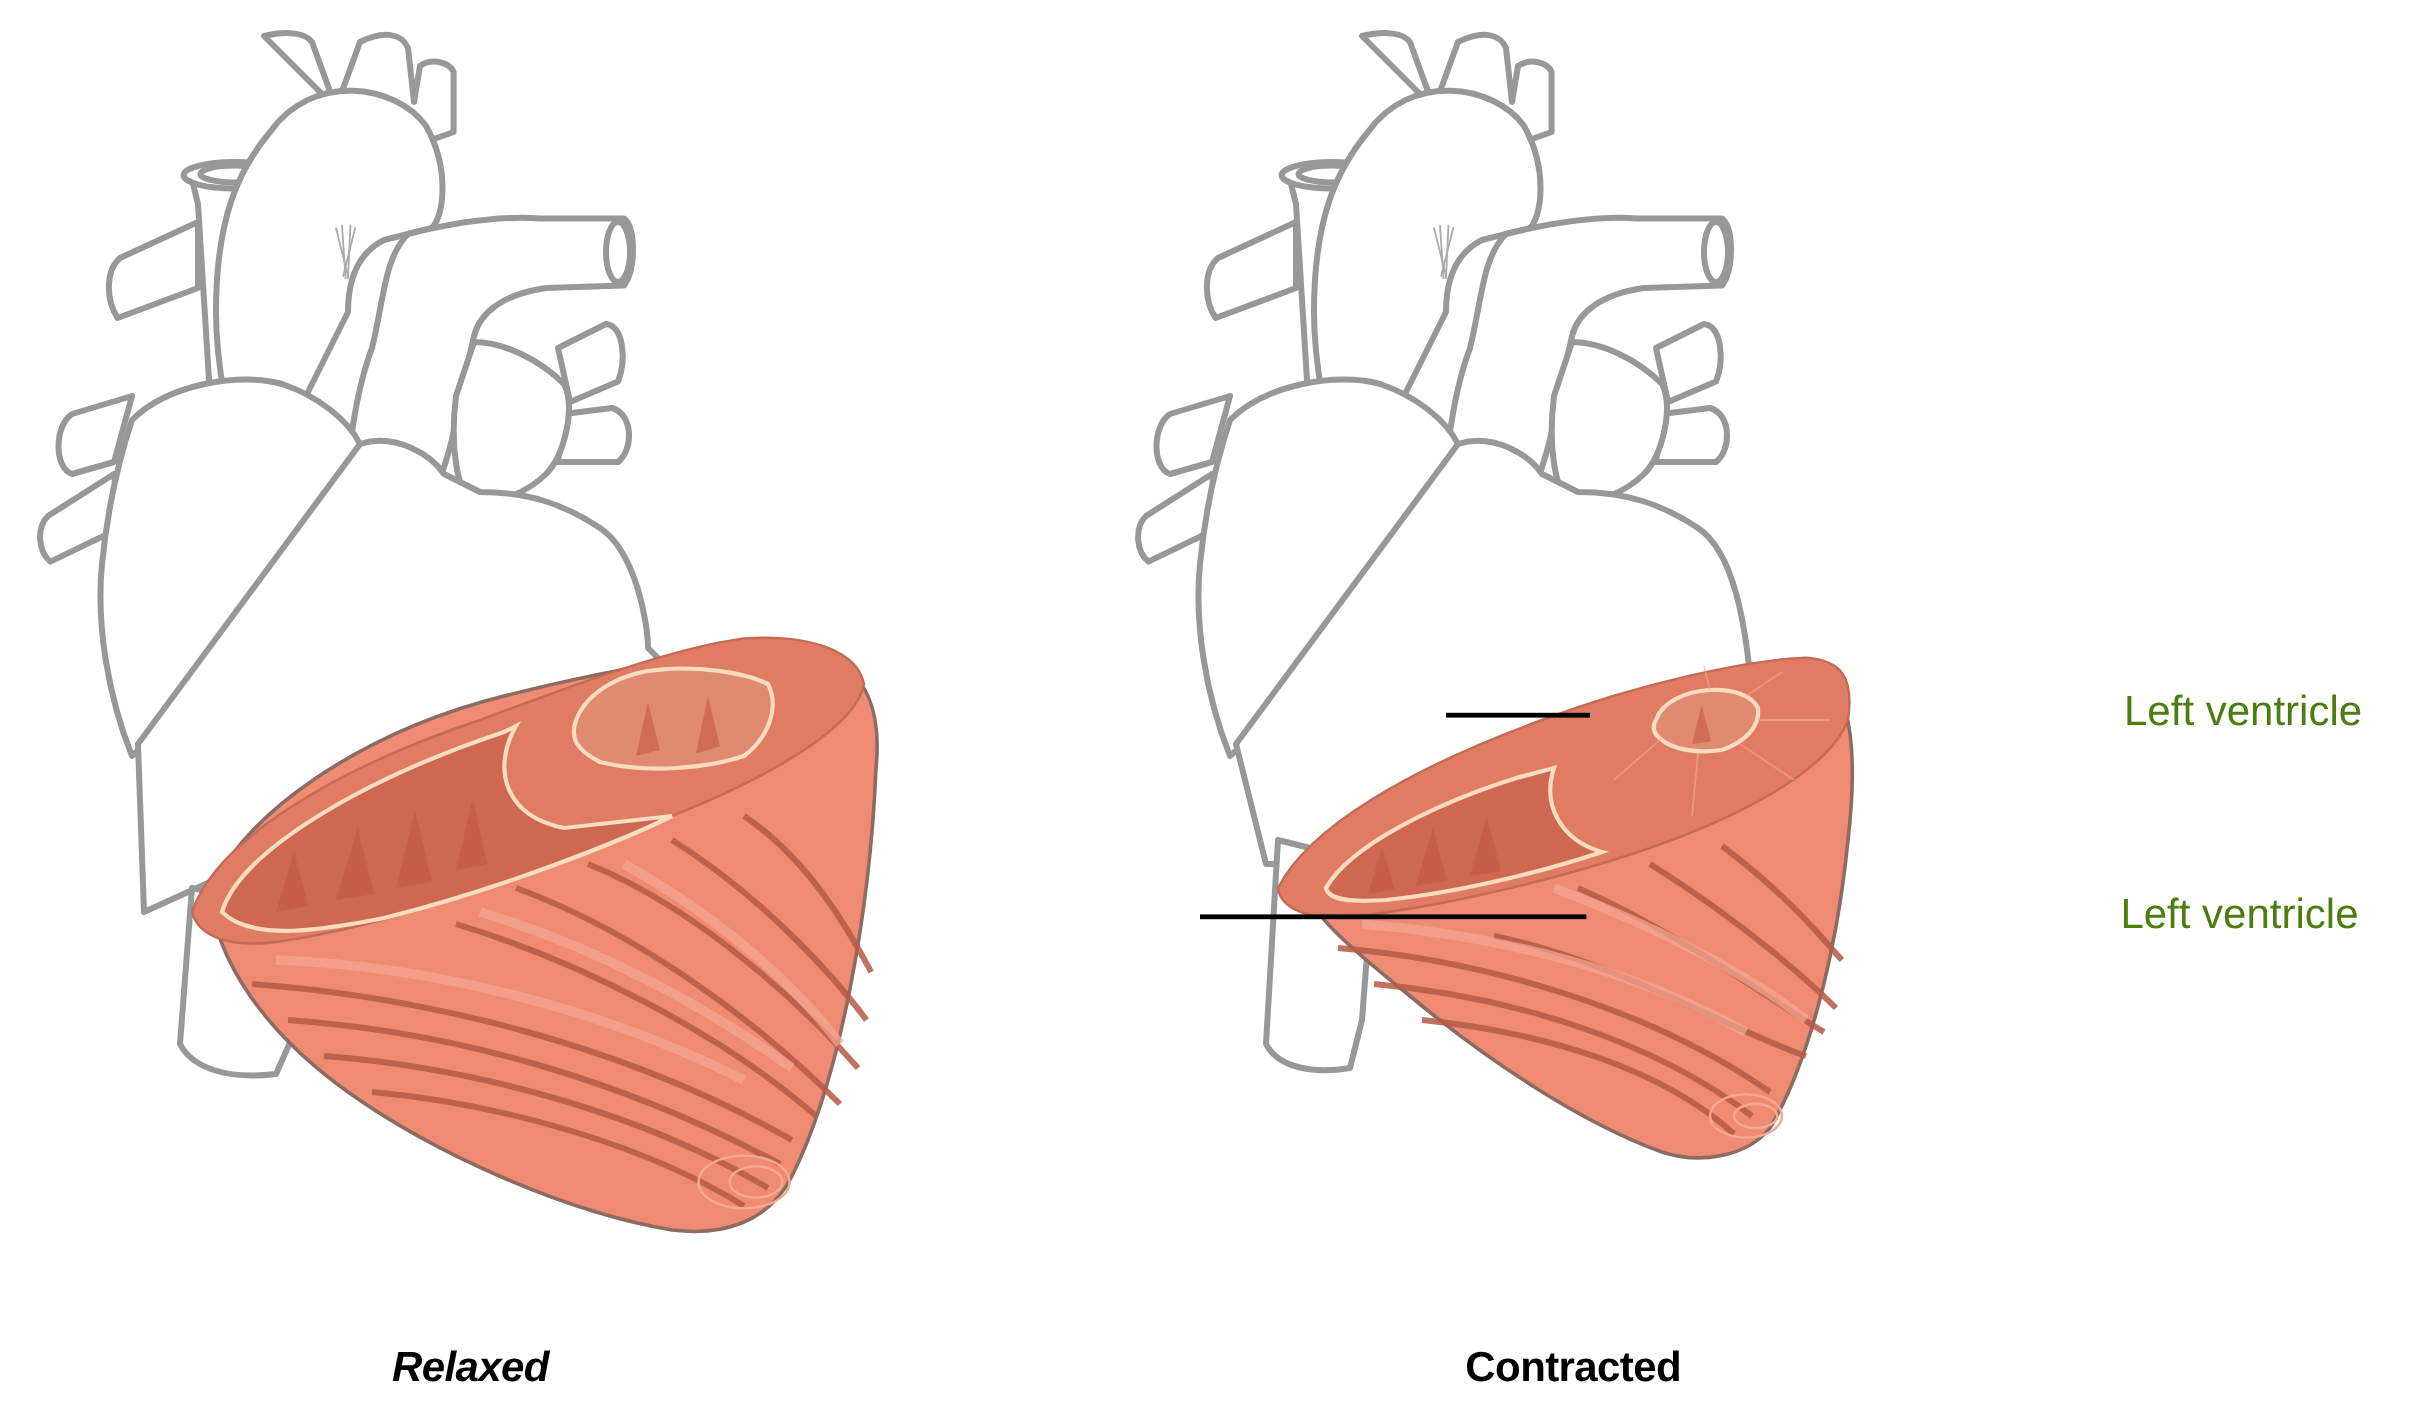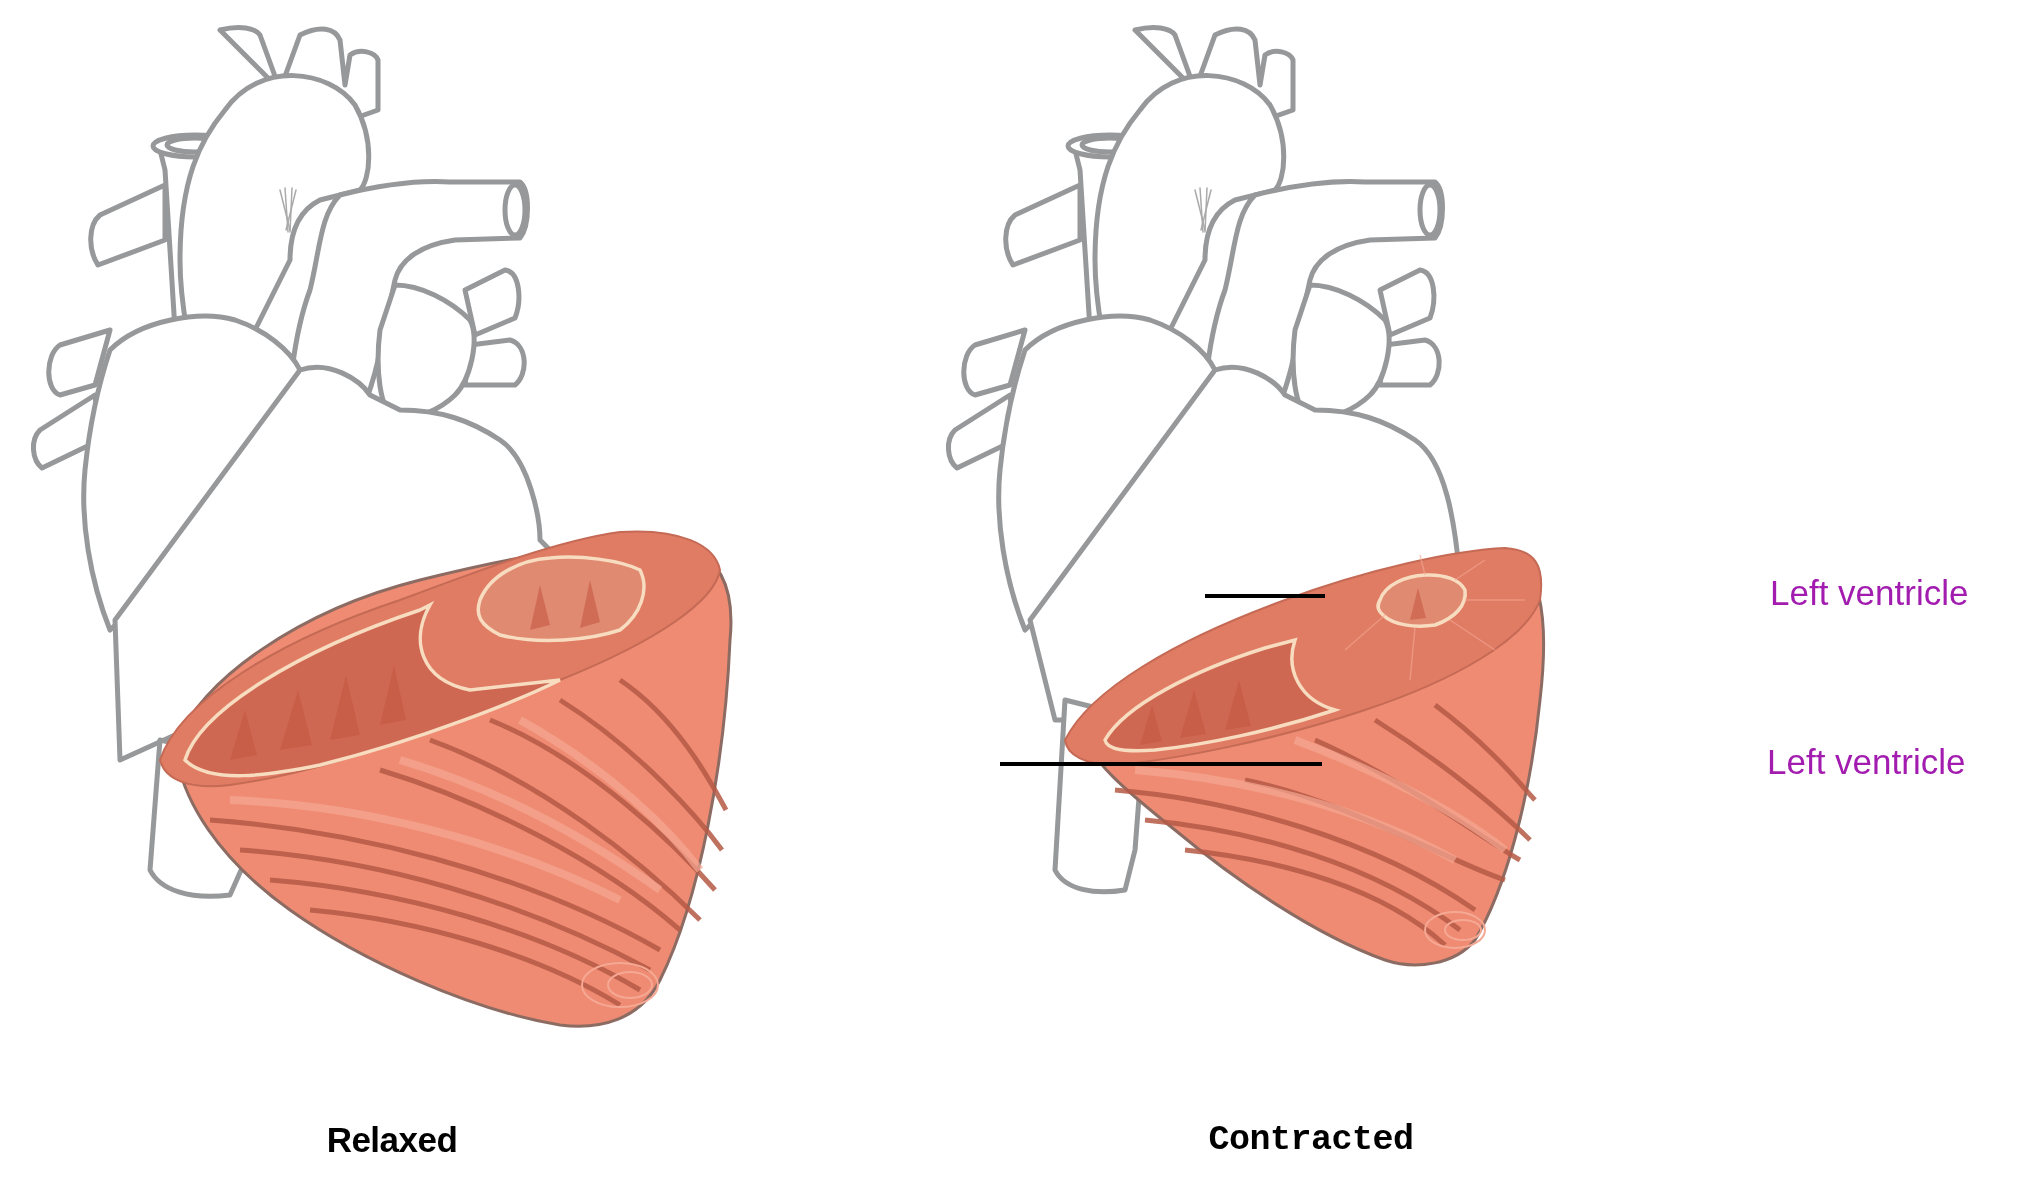--- a/index.html
+++ b/index.html
@@ -1,29 +1,29 @@
 <!DOCTYPE html>
 <html><head>
 <meta charset="utf-8">
 <style>
   html, body { margin:0; padding:0; background:#ffffff; }
   body { width:2025px; height:1181px; position:relative; overflow:hidden; font-family:"Liberation Sans", sans-serif; }
   .stage { position:absolute; left:0; top:0; width:2025px; height:1181px; }
   .panel { position:absolute; top:0; width:1000px; height:1181px; }
   .caption { position:absolute; font-weight:bold; font-size:35px; color:#000; top:1120px; transform:translateX(-50%); white-space:nowrap; letter-spacing:-0.5px; }
-  .label { position:absolute; font-size:35px; color:#a21caf; white-space:nowrap; }
+  .label { position:absolute; font-size:35px; color:#4d7c0f; white-space:nowrap; }
   .leader { position:absolute; height:4px; background:#000; }
   svg { position:absolute; left:0; top:0; }
 </style>
 </head>
 <body>
 
 <div class="stage">
 
-  <div class="panel" style="left:0;">
+  <div class="panel" style="left:0;font-style:italic;">
     <svg width="1000" height="1181" viewBox="0 0 1000 1181">
       <g fill="#ffffff" stroke="#97989a" stroke-width="5" stroke-linejoin="round" stroke-linecap="round">
 
         <path d="M220,30 C240,25 255,28 260,35 L280,90 L300,35 C320,25 335,28 340,40 L345,85 L350,55 C360,48 375,52 378,60 L378,110 L350,120 L340,130 L300,110 Z"></path>
 
         <path d="M160,150 C175,140 215,140 230,145 L235,300 L175,330 L165,170 Z"></path>
         <ellipse cx="195" cy="146" rx="42" ry="11"></ellipse>
         <ellipse cx="195" cy="145" rx="28" ry="7"></ellipse>
 
         <path d="M165,185 L100,215 C88,225 88,250 98,265 L165,240 Z"></path>
@@ -164,18 +164,18 @@
             <path d="M550,600 L610,600"></path>
           <path d="M535,620 L580,650"></path>
             <path d="M500,628 L495,680"></path>
             <path d="M470,615 L430,650"></path>
         </g>
       </g>
     </svg>
 
     <div class="leader" style="left:290px; top:594px; width:120px;"></div>
     <div class="leader" style="left:85px; top:762px; width:322px;"></div>
-    <div class="caption" style="left:396px;font-family:Liberation Mono, monospace;">Contracted</div>
+    <div class="caption" style="left:396px;">Contracted</div>
   </div>
 
   <div class="label" style="left:1770px; top:573px;">Left ventricle</div>
   <div class="label" style="left:1767px; top:742px;">Left ventricle</div>
 </div>
 
 </body></html>

